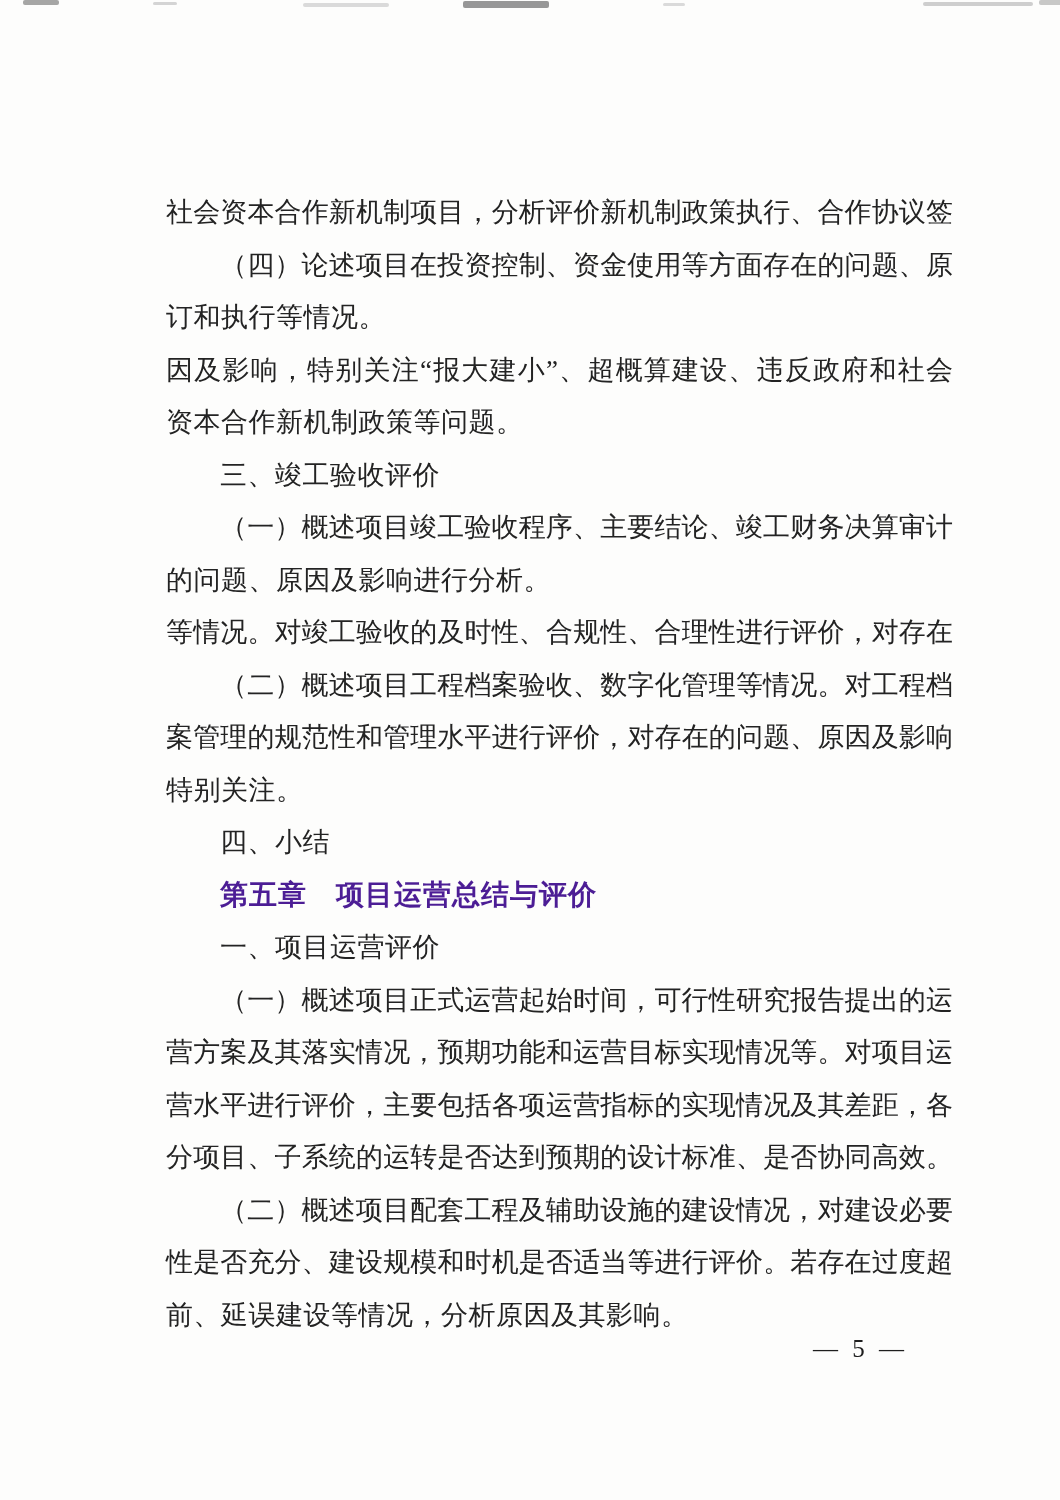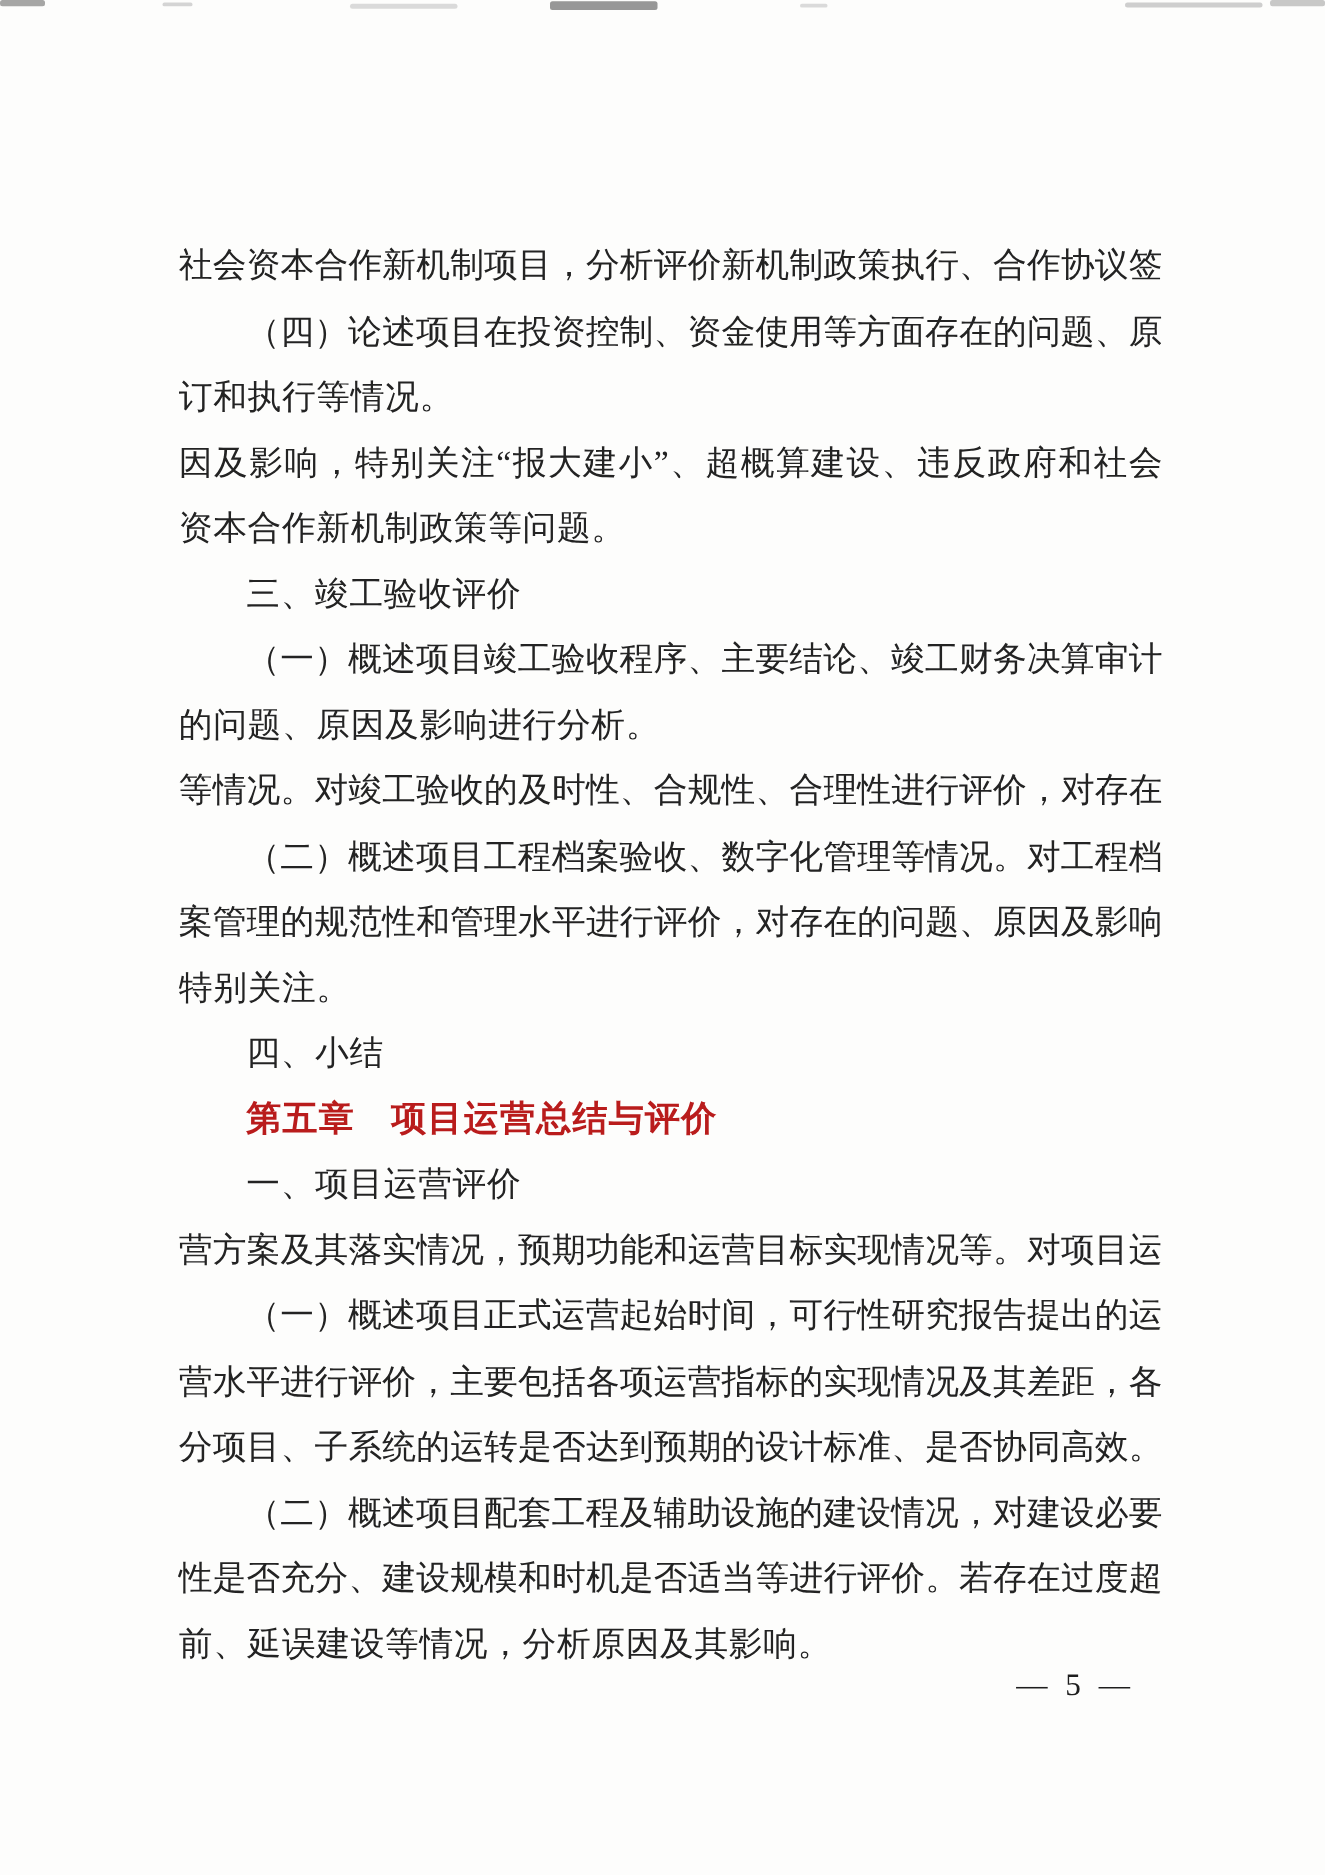--- a/index.html
+++ b/index.html
@@ -10,20 +10,21 @@
     width: 1060px;
     height: 1500px;
     position: relative;
     background: #fdfdfc;
     overflow: hidden;
     font-family: "Liberation Serif", "DejaVu Serif", serif;
   }
   .page {
     position: absolute;
     inset: 0;
+    margin-left: 23px;
   }
   
   .artifact {
     position: absolute;
     border-radius: 2px;
   }
   .a1 { left: 0;    top: 0; width: 36px;  height: 5px; background: rgba(60,60,60,.45); }
   .a2 { left: 130px; top: 2px; width: 24px; height: 3px; background: rgba(120,120,120,.30); }
   .a3 { left: 280px; top: 3px; width: 86px; height: 4px; background: rgba(130,130,130,.28); }
   .a4 { left: 440px; top: 1px; width: 86px; height: 7px; background: rgba(50,50,50,.50); }
@@ -55,21 +56,21 @@
   .line.indent {
     padding-left: 54px;
   }
   .line.indent.justify {
     width: 733px;
   }
   .line.chapter {
     font-family: "Liberation Sans", "DejaVu Sans", sans-serif;
     font-weight: bold;
     font-size: 28px;
-    color: #b91c1c;
+    color: #4c1d95;
     letter-spacing: 1px;
   }
   .page-number {
     position: absolute;
     top: 1334px;
     right: 152px;
     font-size: 25px;
     line-height: 30px;
     color: #1e1e1e;
     letter-spacing: 4px;
@@ -97,22 +98,22 @@
       <div class="line body indent">三、竣工验收评价</div>
       <div class="line body indent justify">（一）概述项目竣工验收程序、主要结论、竣工财务决算审计</div>
       <div class="line body">的问题、原因及影响进行分析。</div>
       <div class="line body justify">等情况。对竣工验收的及时性、合规性、合理性进行评价，对存在</div>
       <div class="line body indent justify">（二）概述项目工程档案验收、数字化管理等情况。对工程档</div>
       <div class="line body justify">案管理的规范性和管理水平进行评价，对存在的问题、原因及影响</div>
       <div class="line body">特别关注。</div>
       <div class="line body indent">四、小结</div>
       <div class="line chapter indent">第五章　项目运营总结与评价</div>
       <div class="line body indent">一、项目运营评价</div>
+      <div class="line body indent justify">（一）概述项目正式运营起始时间，可行性研究报告提出的运</div>
       <div class="line body justify">营方案及其落实情况，预期功能和运营目标实现情况等。对项目运</div>
-      <div class="line body indent justify">（一）概述项目正式运营起始时间，可行性研究报告提出的运</div>
       <div class="line body justify">营水平进行评价，主要包括各项运营指标的实现情况及其差距，各</div>
       <div class="line body justify">分项目、子系统的运转是否达到预期的设计标准、是否协同高效。</div>
       <div class="line body indent justify">（二）概述项目配套工程及辅助设施的建设情况，对建设必要</div>
       <div class="line body justify">性是否充分、建设规模和时机是否适当等进行评价。若存在过度超</div>
       <div class="line body">前、延误建设等情况，分析原因及其影响。</div>
     </div>
 
   <div class="page-number">— 5 —</div>
 </div>
 

